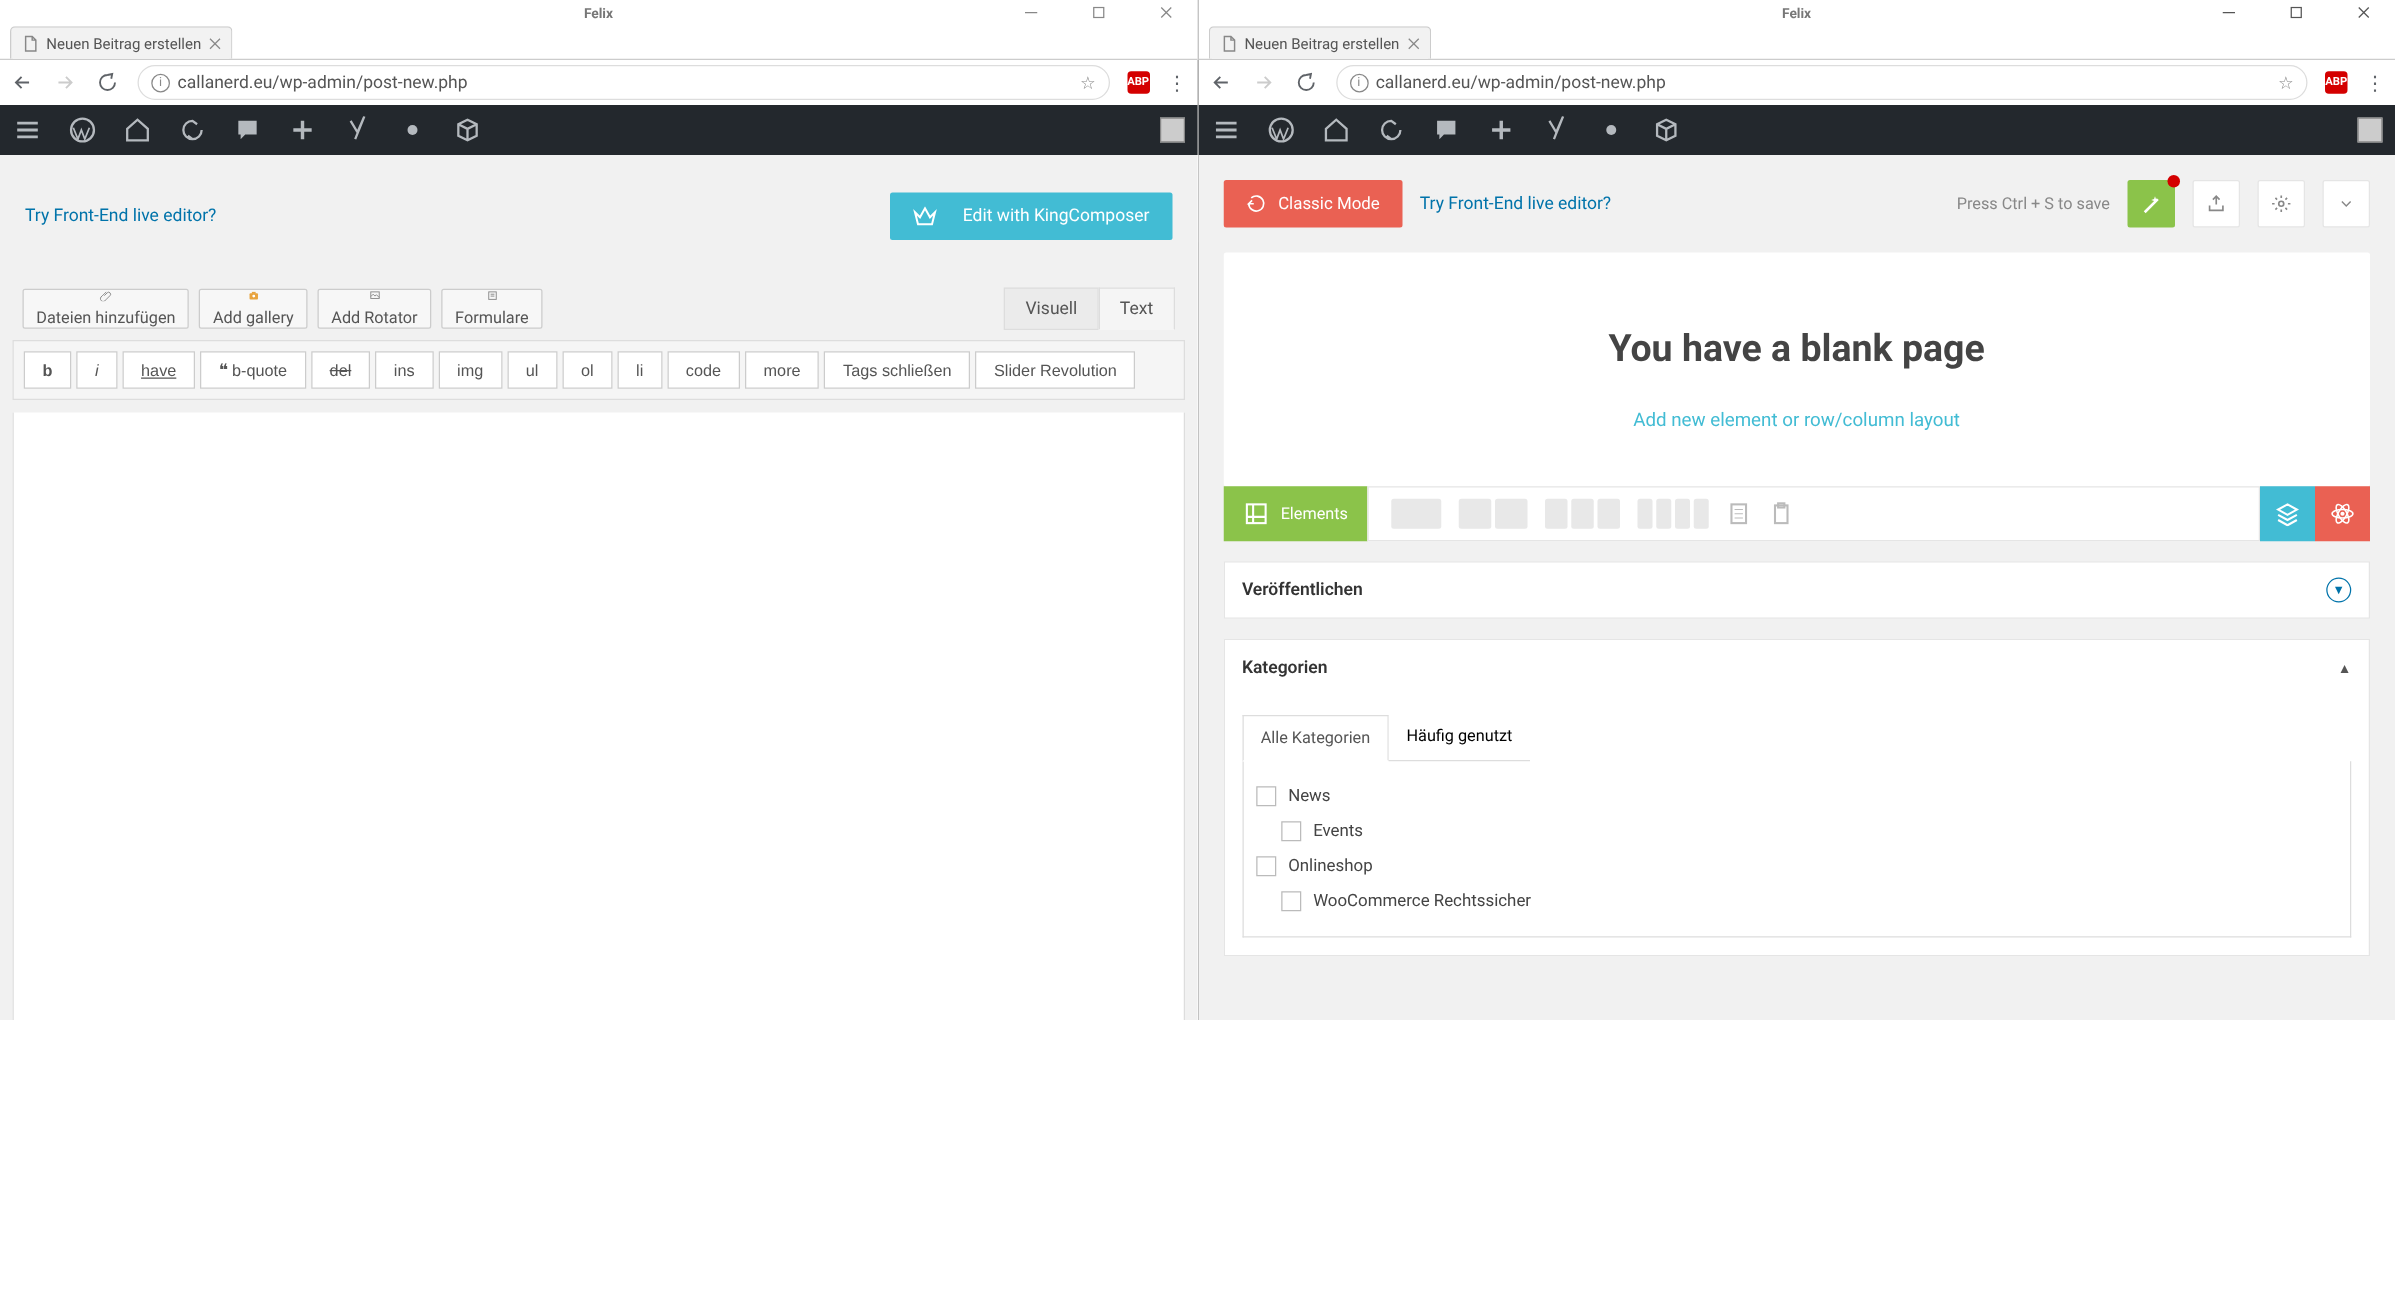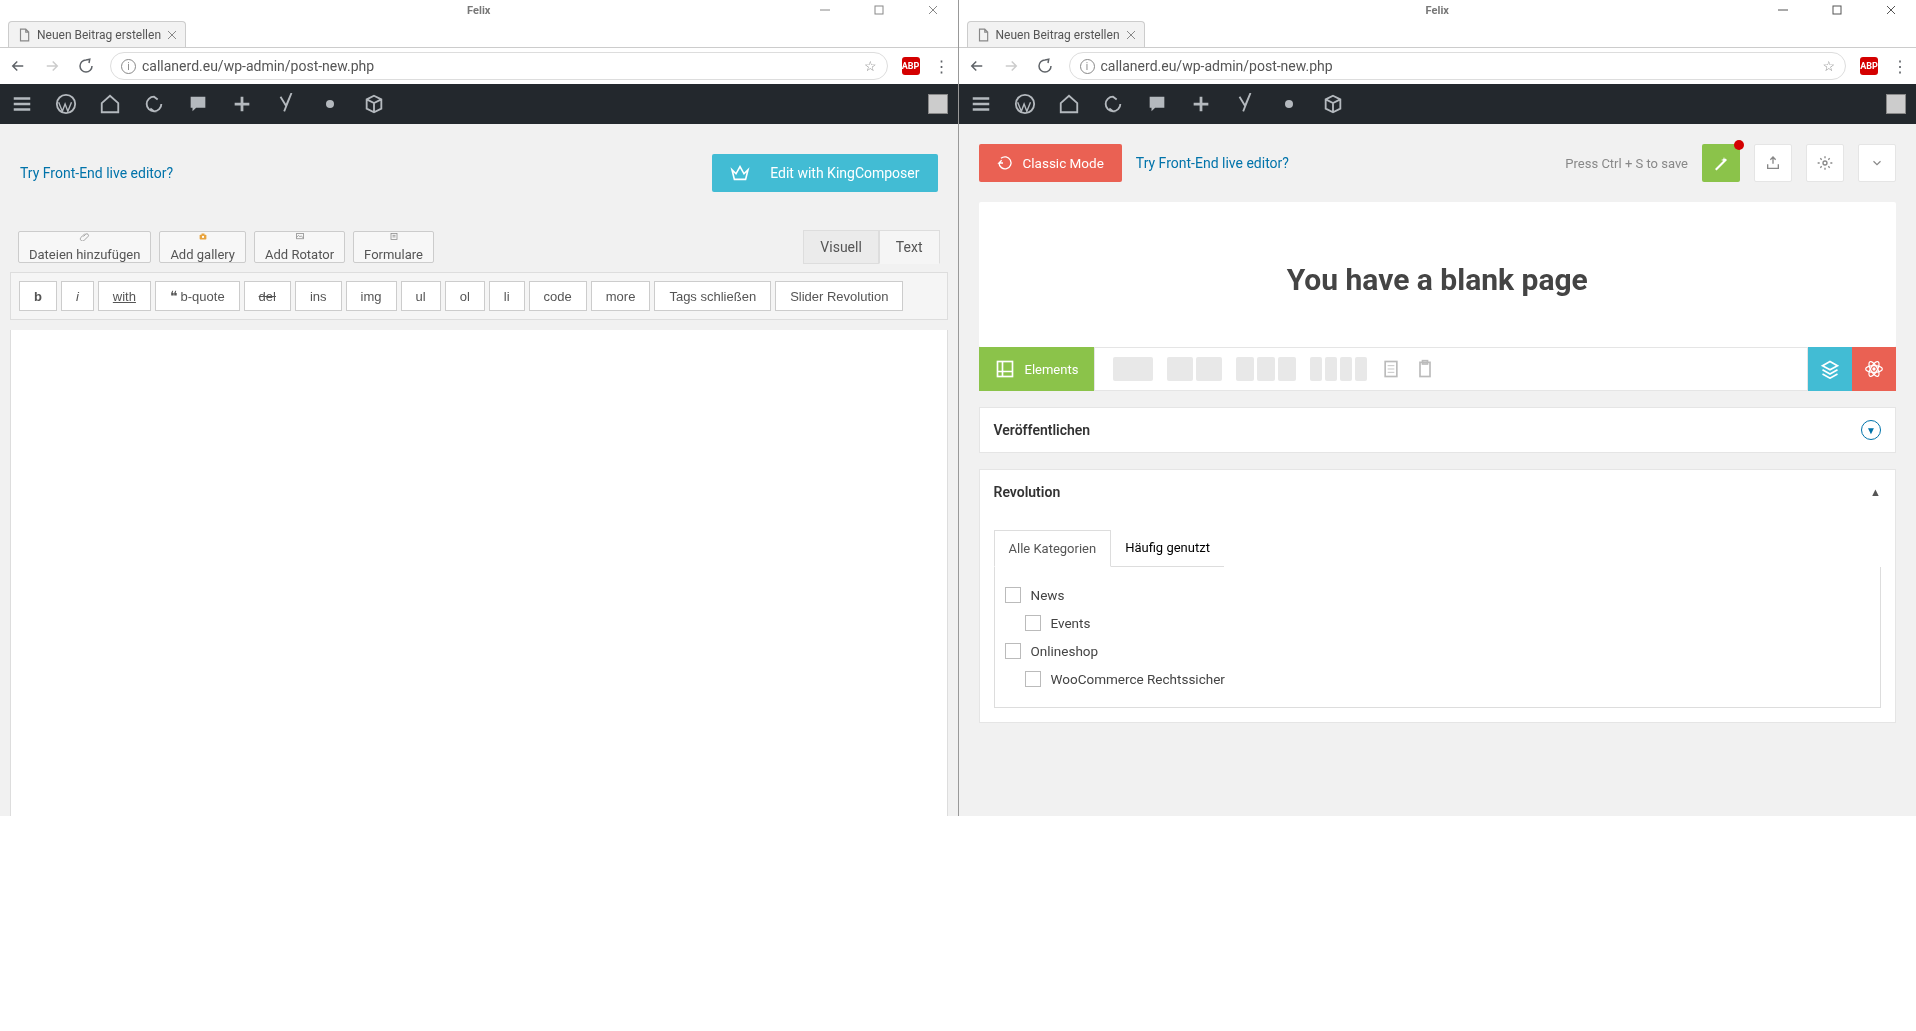--- a/index.html
+++ b/index.html
@@ -261,21 +261,21 @@
           <span>Formulare</span>
         </div>
         <div class="tabs-right">
           <div class="ed-tab">Visuell</div>
           <div class="ed-tab active">Text</div>
         </div>
       </div>
       <div class="quicktags">
         <button class="qt-btn bold">b</button>
         <button class="qt-btn italic">i</button>
-        <button class="qt-btn underl">with</button>
+        <button class="qt-btn underl">have</button>
         <button class="qt-btn">
               <span class="quote-icon">❝</span>
               <span>b-quote</span>
             </button>
         <button class="qt-btn strike">del</button>
         <button class="qt-btn">ins</button>
         <button class="qt-btn">img</button>
         <button class="qt-btn">ul</button>
         <button class="qt-btn">ol</button>
         <button class="qt-btn">li</button>
@@ -423,20 +423,21 @@
           </div>
       <div class="sq-btn">
             <svg width="14" height="14" viewBox="0 0 24 24">
               <path d="M6 9l6 6 6-6" fill="none" stroke="#888" stroke-width="2"></path>
             </svg>
           </div>
     </div>
 
     <div class="canvas">
       <h1>You have a blank page</h1>
+      <a class="add-link">Add new element or row/column layout</a>
     </div>
 
     <div class="elements-bar">
       <div class="el-btn">
         <svg viewBox="0 0 24 24">
               <rect x="3" y="3" width="18" height="18" fill="none" stroke="#fff" stroke-width="2"></rect>
               <path d="M9 3v18 M3 15h18" stroke="#fff" stroke-width="2"></path>
             </svg>
         <span>Elements</span>
       </div>
@@ -487,21 +488,21 @@
 
     <div class="meta-box">
       <div class="meta-head">
         <span>Veröffentlichen</span>
         <span class="collapse-icon">▼</span>
       </div>
     </div>
 
     <div class="meta-box">
       <div class="meta-head">
-        <span>Revolution</span>
+        <span>Kategorien</span>
         <span style="font-size:11px;color:#555;">▲</span>
       </div>
       <div class="meta-body">
         <div class="cat-tabs">
           <div class="cat-tab active">Alle Kategorien</div>
           <div class="cat-tab">Häufig genutzt</div>
         </div>
         <div class="cat-list">
           <div class="cat-item">
                 <div class="chk"></div>

